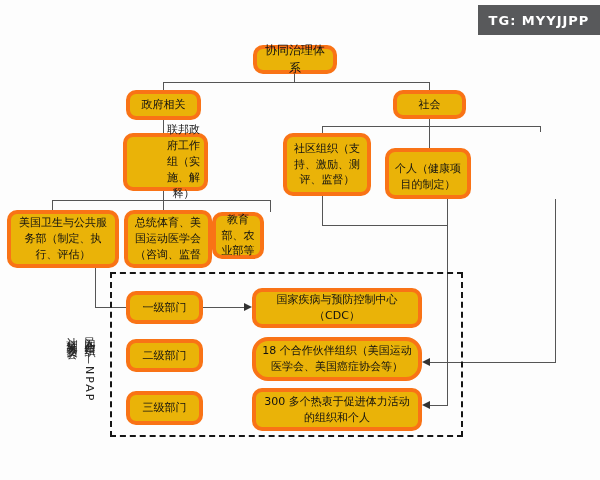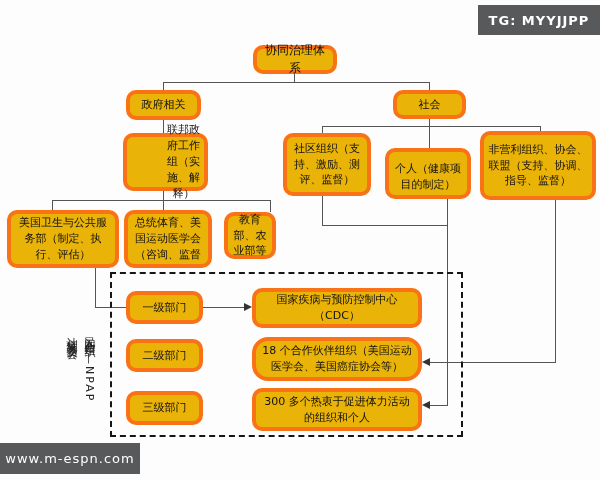--- a/index.html
+++ b/index.html
@@ -91,33 +91,30 @@
     </div>
 
   <div class="node" style="left:283px;top:133px;width:88px;height:63px;">
       <span>社区组织（支持、激励、测评、监督）</span>
     </div>
 
   <div class="node" style="left:385px;top:148px;width:86px;height:51px;align-items:flex-end;">
       <span>个人（健康项目的制定）</span>
     </div>
 
-  <div class="node" style="left:480px;top:131px;width:116px;height:69px;">
-      <span>非营利组织、协会、联盟（支持、协调、指导、监督）</span>
-    </div>
 
   <div class="node" style="left:7px;top:210px;width:112px;height:58px;justify-content:center;">
       <span>美国卫生与公共服务部（制定、执行、评估）</span>
     </div>
 
   <div class="node" style="left:124px;top:210px;width:88px;height:58px;">
       <span>总统体育、美国运动医学会（咨询、监督</span>
     </div>
 
-  <div class="node" style="left:224px;top:212px;width:52px;height:47px;">
+  <div class="node" style="left:212px;top:212px;width:52px;height:47px;">
       <span>教育部、农业部等</span>
     </div>
 
   <div class="node" style="left:126px;top:291px;width:77px;height:33px;">
       <span>一级部门</span>
     </div>
 
   <div class="node" style="left:126px;top:339px;width:77px;height:33px;">
       <span>二级部门</span>
     </div>
@@ -136,17 +133,14 @@
     </div>
 
   <div class="node" style="left:252px;top:388px;width:170px;height:43px;">
       <span>300 多个热衷于促进体力活动的组织和个人</span>
     </div>
 
   <div class="watermark" style="left:478px;top:5px;width:122px;height:30px;">
       <span>TG: MYYJJPP</span>
     </div>
 
-  <div class="watermark" style="left:0px;top:443px;width:140px;height:31px;font-weight:normal;">
-      <span>www.m-espn.com</span>
-    </div>
 
 </div>
 
 </body></html>

